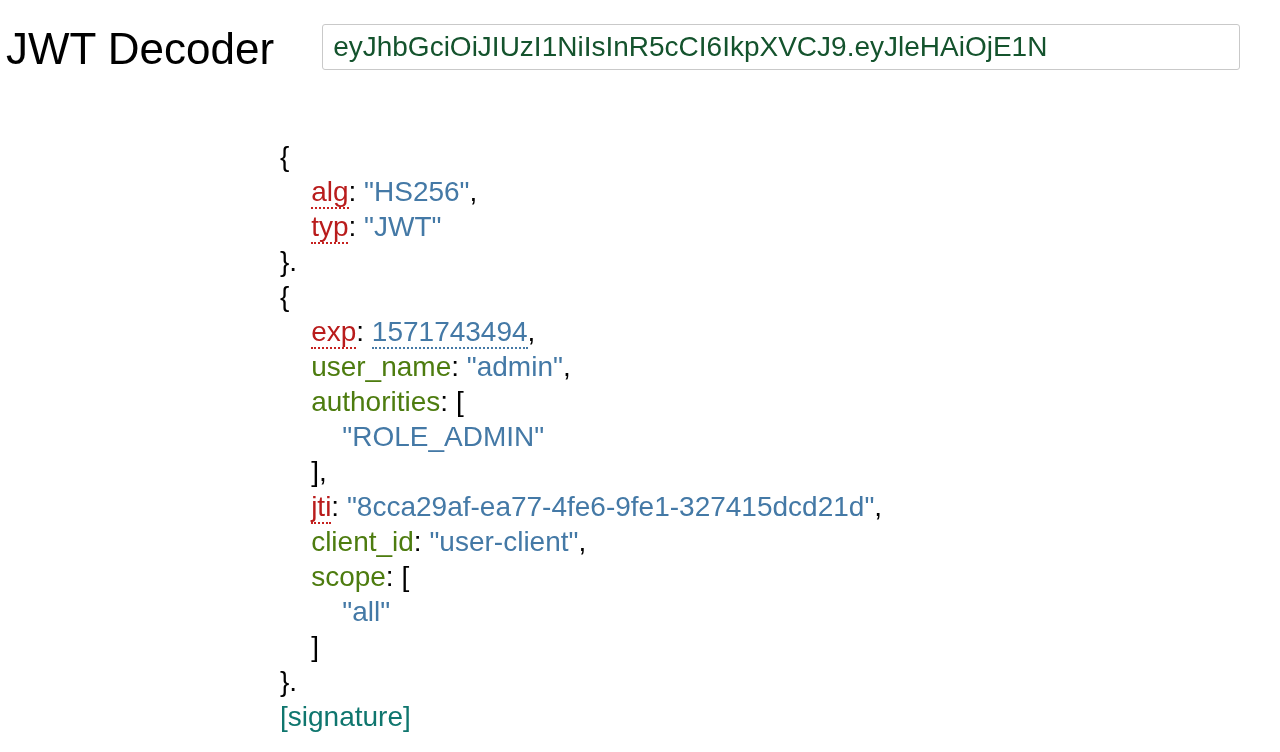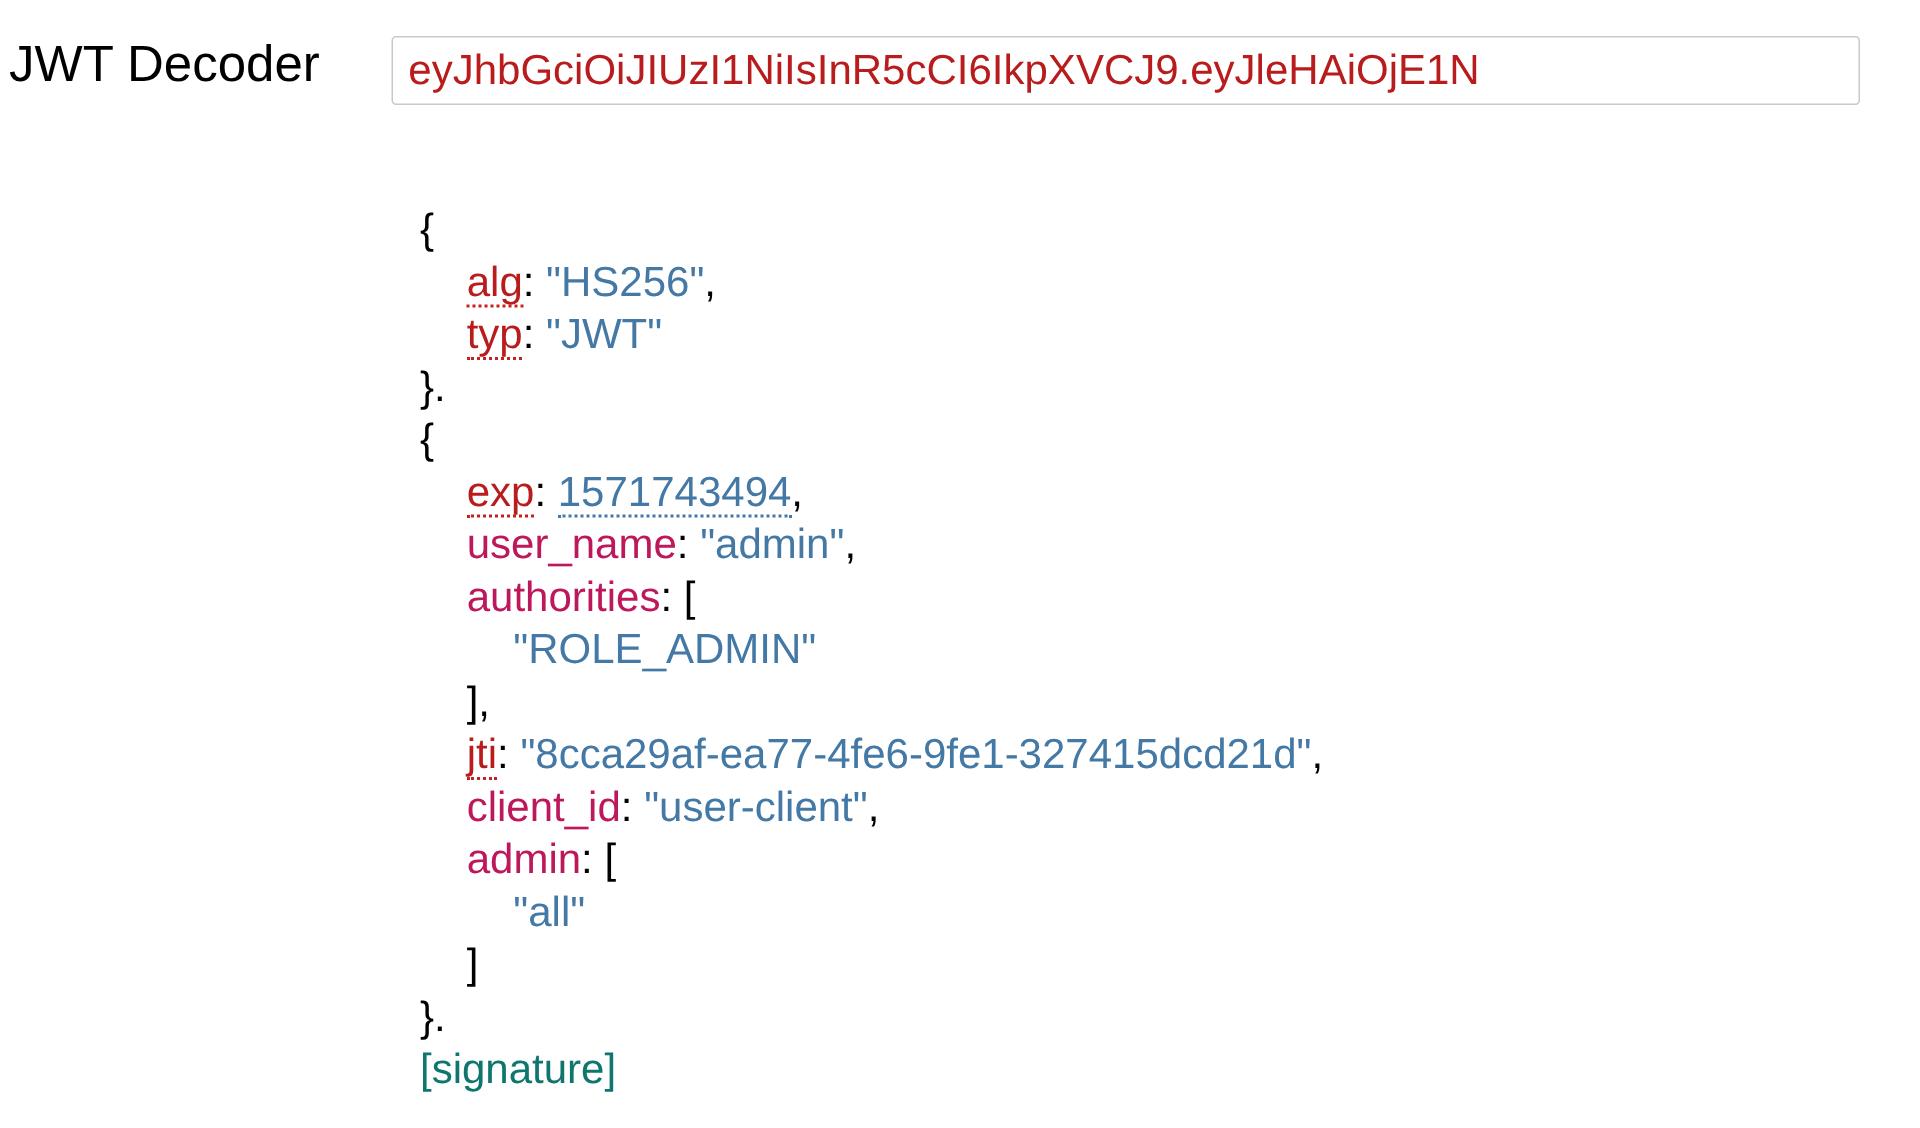--- a/index.html
+++ b/index.html
@@ -11,48 +11,48 @@
     font-family: Verdana, Geneva, sans-serif;
     color: #000;
     overflow: hidden;
   }
   .header {
     display: flex;
     align-items: flex-start;
     padding: 16px 0 0 6px;
   }
   .page-title {
-    font-size: 34px;
+    font-size: 44px;
     font-weight: 400;
     margin: 8px 14px 0 0;
     white-space: nowrap;
   }
   .token-input {
     flex: 1;
     margin: 8px 40px 0 34px;
     font-family: Verdana, Geneva, sans-serif;
     font-size: 28px;
     padding: 6px 10px;
     border: 1px solid #c9c9c9;
     border-radius: 3px;
     height: 46px;
     box-sizing: border-box;
-    color: #b91c1c;
+    color: #14532d;
     background: #fff;
   }
   .decoded {
     font-family: Verdana, Geneva, sans-serif;
     font-size: 28px;
     line-height: 1.25;
     white-space: pre;
     margin: 30px 0 0 280px;
     color: #000;
   }
   .brace, .punct, .bracket { color: #000; }
-  .key-plain { color: #be185d; }
+  .key-plain { color: #4d7c0f; }
   .key-link {
     color: #b91c1c;
     border-bottom: 2px dotted #c6211f;
     cursor: pointer;
   }
   .str { color: #4479a6; }
   .num-link {
     color: #4479a6;
     border-bottom: 2px dotted #4479a6;
     cursor: pointer;
@@ -74,18 +74,18 @@
     <span class="key-link">typ</span><span class="punct">: </span><span class="str">"JWT"</span>
 <span class="brace">}</span><span class="punct">.</span>
 <span class="brace">{</span>
     <span class="key-link">exp</span><span class="punct">: </span><span class="num-link">1571743494</span><span class="punct">,</span>
     <span class="key-plain">user_name</span><span class="punct">: </span><span class="str">"admin"</span><span class="punct">,</span>
     <span class="key-plain">authorities</span><span class="punct">: </span><span class="bracket">[</span>
         <span class="str">"ROLE_ADMIN"</span>
     <span class="bracket">]</span><span class="punct">,</span>
     <span class="key-link">jti</span><span class="punct">: </span><span class="str">"8cca29af-ea77-4fe6-9fe1-327415dcd21d"</span><span class="punct">,</span>
     <span class="key-plain">client_id</span><span class="punct">: </span><span class="str">"user-client"</span><span class="punct">,</span>
-    <span class="key-plain">admin</span><span class="punct">: </span><span class="bracket">[</span>
+    <span class="key-plain">scope</span><span class="punct">: </span><span class="bracket">[</span>
         <span class="str">"all"</span>
     <span class="bracket">]</span>
 <span class="brace">}</span><span class="punct">.</span>
 <span class="sig">[signature]</span>
 </div>
 
 </body></html>

